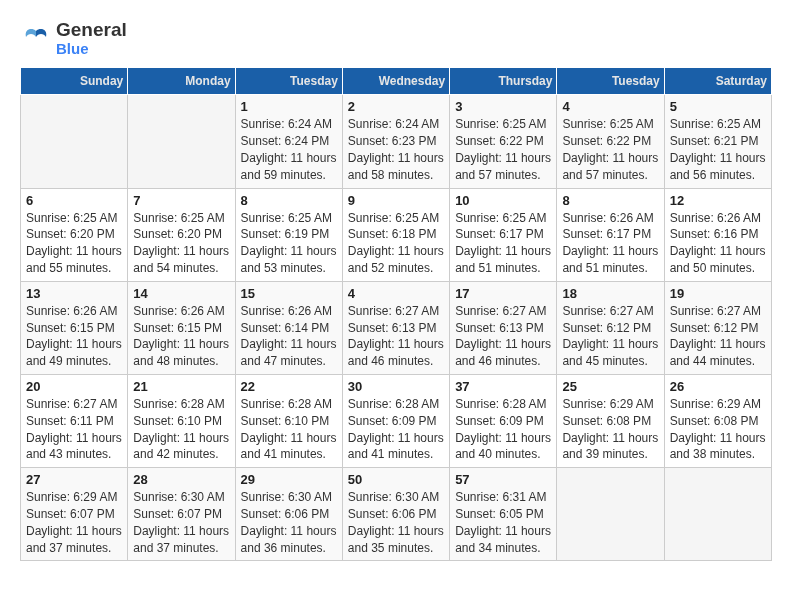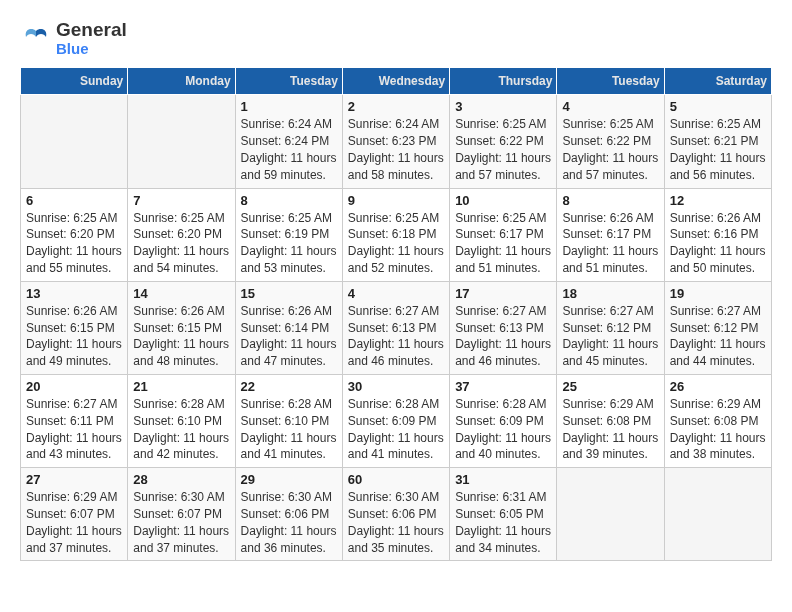--- a/index.html
+++ b/index.html
@@ -231,24 +231,24 @@
         </td>
         <td>
           <div class="day-number">28</div>
           <div class="day-info">Sunrise: 6:30 AM<br>Sunset: 6:07 PM<br>Daylight: 11 hours and 37 minutes.</div>
         </td>
         <td>
           <div class="day-number">29</div>
           <div class="day-info">Sunrise: 6:30 AM<br>Sunset: 6:06 PM<br>Daylight: 11 hours and 36 minutes.</div>
         </td>
         <td>
-          <div class="day-number">60</div>
+          <div class="day-number">50</div>
           <div class="day-info">Sunrise: 6:30 AM<br>Sunset: 6:06 PM<br>Daylight: 11 hours and 35 minutes.</div>
         </td>
         <td>
-          <div class="day-number">31</div>
+          <div class="day-number">57</div>
           <div class="day-info">Sunrise: 6:31 AM<br>Sunset: 6:05 PM<br>Daylight: 11 hours and 34 minutes.</div>
         </td>
         <td class="empty-cell"></td>
         <td class="empty-cell"></td>
       </tr>
     </tbody>
 </table>
 
 </body></html>

